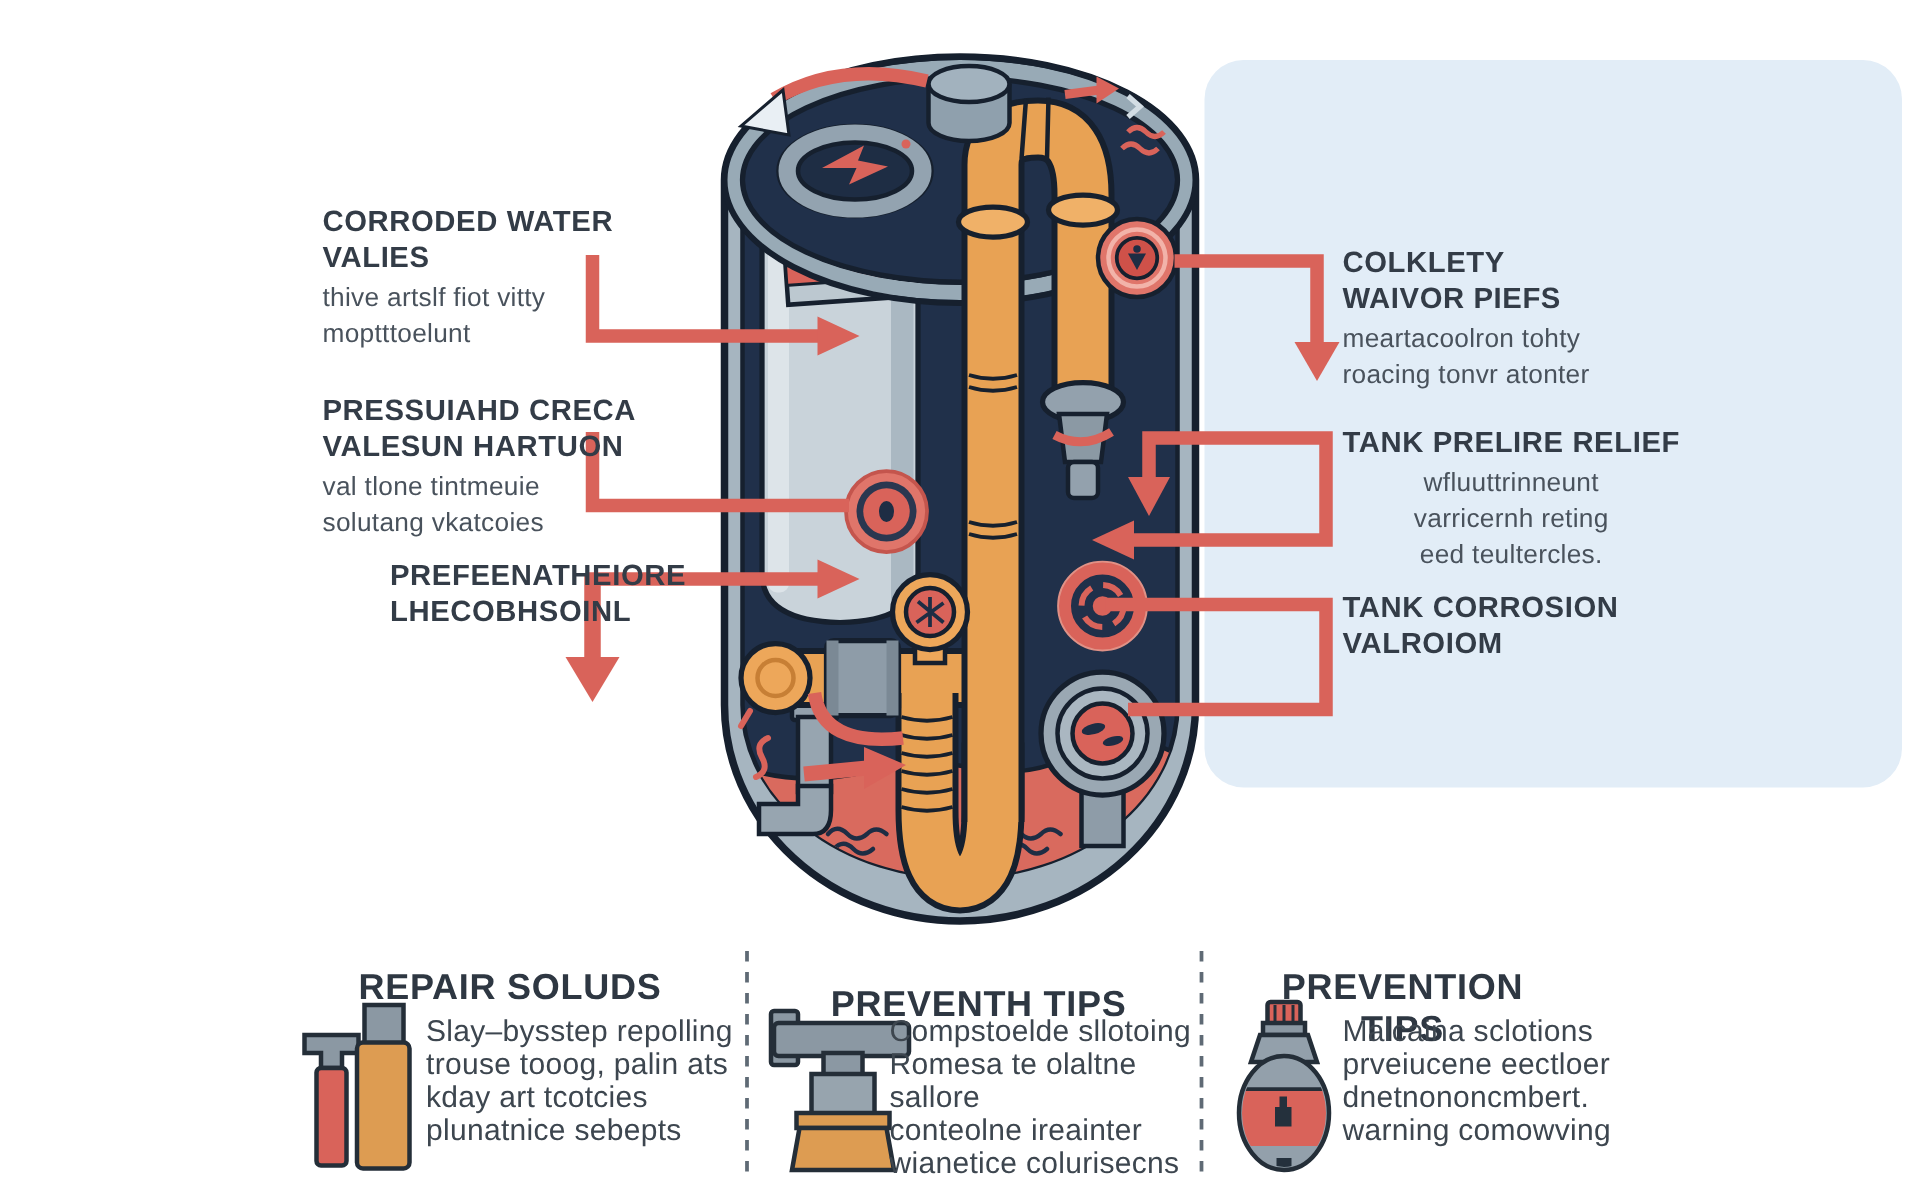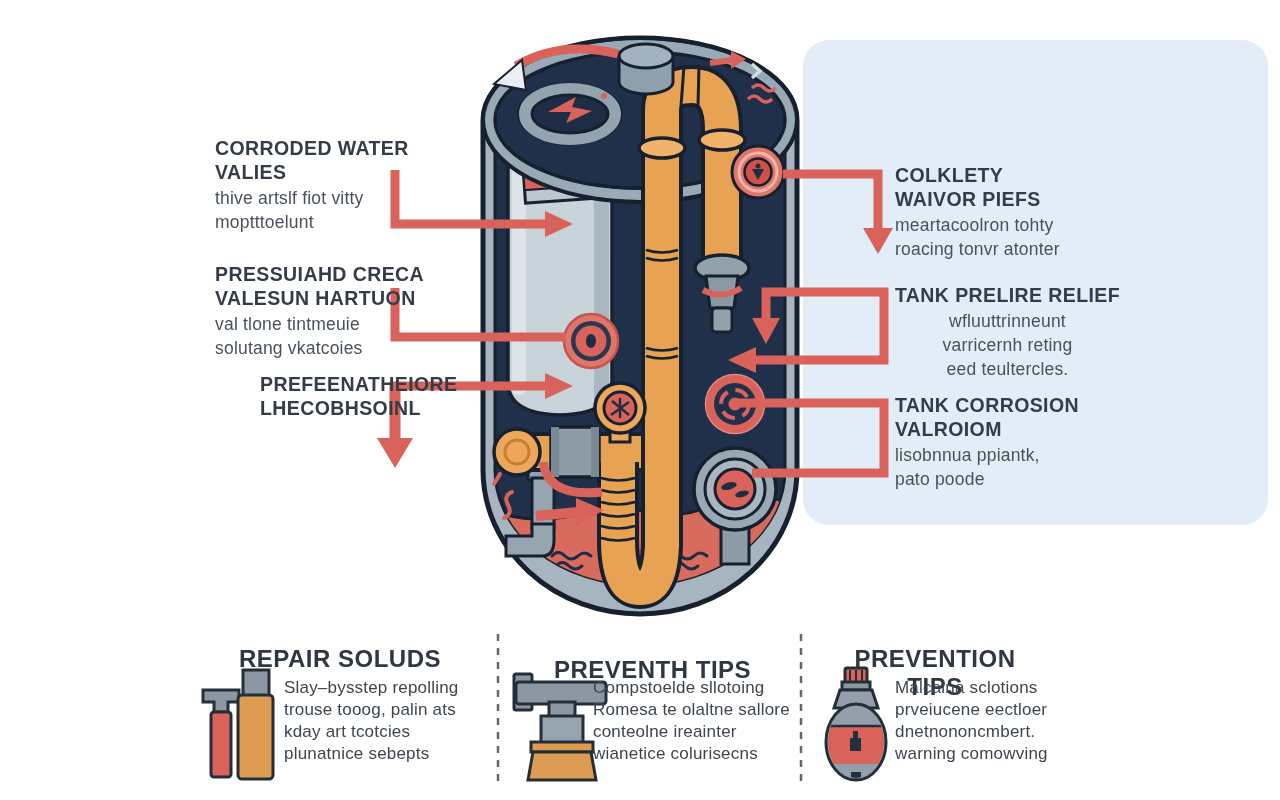--- a/index.html
+++ b/index.html
@@ -6,21 +6,21 @@
   .canvas{position:relative;width:1280px;height:800px;background:#ffffff;overflow:hidden;
           font-family:"Liberation Sans",sans-serif;}
   svg{position:absolute;left:0;top:0;}
   .label{position:absolute;}
   .label-title{font-size:19.5px;font-weight:700;line-height:24px;color:#333c47;
                letter-spacing:.4px;white-space:pre-line;}
   .label-desc{font-size:17.5px;font-weight:400;line-height:24px;color:#49525c;
               letter-spacing:.2px;white-space:pre-line;margin-top:2px;}
   .section-title{position:absolute;font-size:24px;font-weight:700;color:#2e3742;
                  letter-spacing:.5px;text-align:center;}
-  .section-desc{position:absolute;font-size:17px;line-height:22px;color:#3d464f;
+  .section-desc{position:absolute;font-size:20px;line-height:22px;color:#3d464f;
                 letter-spacing:.2px;white-space:pre-line;}
 </style>
 </head>
 <body>
 
 <div class="canvas">
 
 <svg width="1280" height="800" viewBox="0 0 1280 800">
   <defs>
     <clipPath id="panelClip">
@@ -272,22 +272,20 @@
   </div>
   <div class="label" style="left:895px;top:283px;text-align:center;">
     <div class="label-title">TANK PRELIRE RELIEF</div>
     <div class="label-desc">wfluuttrinneunt
 varricernh reting
 eed teultercles.</div>
   </div>
   <div class="label" style="left:895px;top:393px;">
     <div class="label-title">TANK CORROSION
 VALROIOM</div>
-    <div class="label-desc">lisobnnua ppiantk,
-pato poode</div>
   </div>
 
   <div class="section-title" style="left:230px;top:645px;width:220px;">REPAIR SOLUDS</div>
   <div class="section-desc" style="left:284px;top:677px;width:205px;">Slay–bysstep repolling
 trouse tooog, palin ats
 kday art tcotcies
 plunatnice sebepts</div>
 
   <div class="section-title" style="left:545px;top:656px;width:215px;">PREVENTH TIPS</div>
   <div class="section-desc" style="left:593px;top:677px;width:210px;">Compstoelde sllotoing

